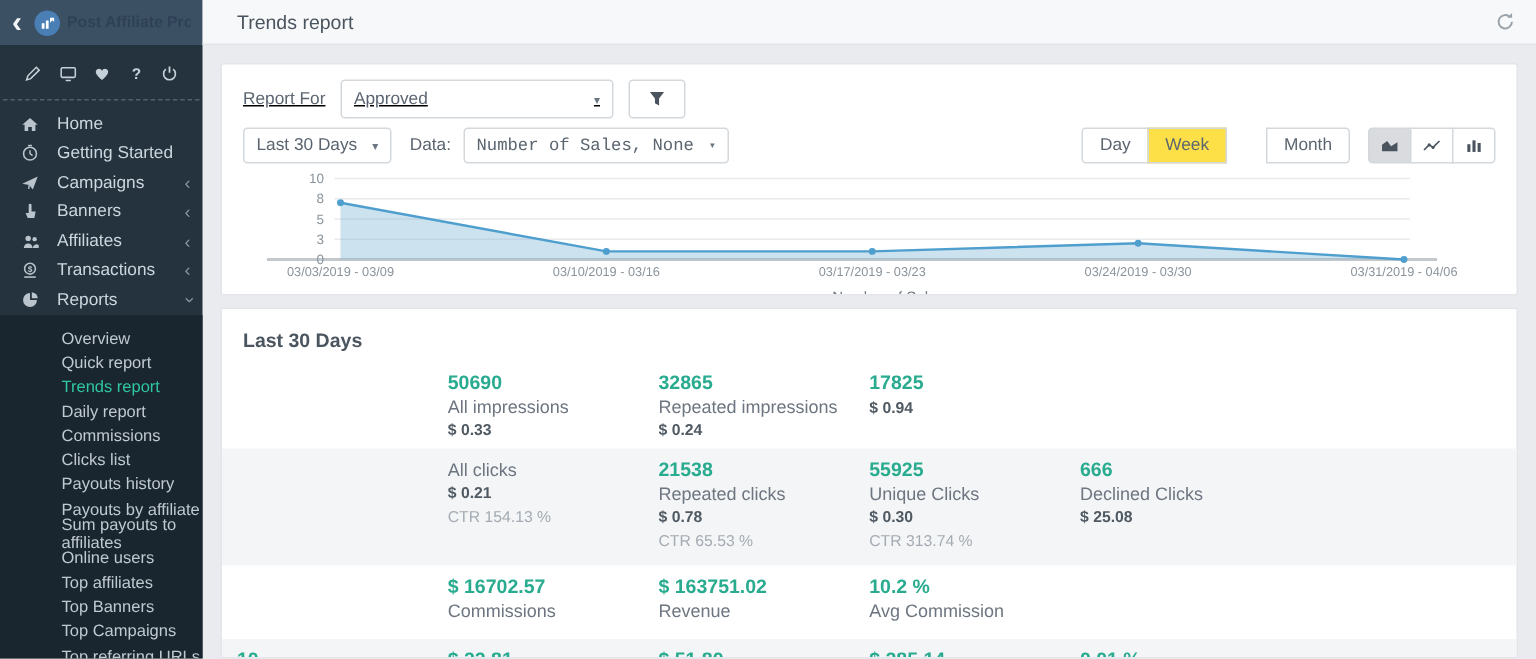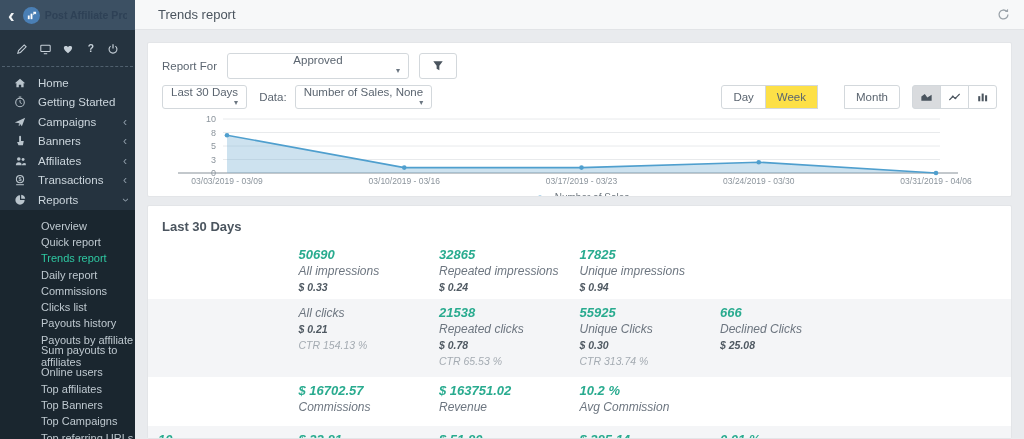--- a/index.html
+++ b/index.html
@@ -34,33 +34,33 @@
   .topbar { height: 30px; background: #f7f8f9; border-bottom: 1px solid #e2e4e7;
             display: flex; align-items: center; padding: 0 14px 0 23px; }
   .page-title { font-size: 13px; color: #4a545e; flex: 1; }
   .refresh { color: #9aa2a9; cursor: pointer; display: flex; }
   .content { padding: 12px 12px 0 12px; }
   .panel { background: #fff; border: 1px solid #e3e5e8; border-radius: 2px; }
   .panel.chart-panel { height: 155px; margin-bottom: 8px; overflow: hidden; }
   .panel.stats-panel { height: 234px; overflow: hidden; }
 
   
-  .trow1 { display: flex; align-items: center; padding: 10px 2px 0 14px; height: 36px; }
+  .trow1 { display: flex; align-items: center; padding: 10px 2px 0 14px; height: 36px; text-decoration: underline; }
   .tlabel { font-size: 11.5px; color: #5b6570; margin-right: 10px; }
   .select { height: 26px; background: #fff; border: 1px solid #d3d8dc; border-radius: 3px;
             display: flex; align-items: center; padding: 0 8px; font-size: 11.5px; color: #5b6570;
-            cursor: pointer; flex-direction: column; }
+            cursor: pointer; }
   .select .caret { margin-left: auto; font-size: 8px; color: #6b7681; padding-left: 10px; }
   .sel-report { width: 182px; }
   .icon-btn { height: 26px; width: 38px; border: 1px solid #d3d8dc; border-radius: 3px; background: #fff;
               display: flex; align-items: center; justify-content: center; color: #4a545e; cursor: pointer;
               margin-left: 10px; }
   .trow2 { display: flex; align-items: center; padding: 6px 14px 0 14px; height: 30px; }
   .sel-range { margin-right: 12px; height: 24px; }
-  .sel-data { margin-left: 8px; height: 24px; }
+  .sel-data { margin-left: 8px; height: 24px; font-family: Liberation Mono, monospace; }
   .right-cluster { margin-left: auto; display: flex; align-items: center; }
   .seg { display: flex; }
   .seg button { height: 24px; padding: 0 11px; background: #fff; border: 1px solid #d3d8dc;
                 font-size: 11.5px; color: #5b6570; cursor: pointer; margin-left: -1px;
                 font-family: "Liberation Sans", sans-serif; }
   .seg button:first-child { border-radius: 3px 0 0 3px; margin-left: 0; }
   .seg button:last-child { border-radius: 0 3px 3px 0; margin-left: 26px; }
   .seg button.active { background: #fde047; }
   .iseg { display: flex; margin-left: 12px; }
   .iseg button { height: 24px; width: 29px; background: #fff; border: 1px solid #d3d8dc;
@@ -69,21 +69,21 @@
   .iseg button:first-child { border-radius: 3px 0 0 3px; margin-left: 0; }
   .iseg button:last-child { border-radius: 0 3px 3px 0; }
   .iseg button.active { background: #d9dbde; }
 
   .chart-wrap { padding: 2px 0 0 0; }
   .legend { display: flex; align-items: center; justify-content: center; font-size: 10px; color: #6e777f; margin-top: 1px; }
   .legend svg { margin-right: 5px; }
 
   
   .stats-heading { font-size: 13px; color: #4b555f; font-weight: bold; padding: 13px 14px 7px 14px; }
-  .stat-row { display: grid; grid-template-columns: repeat(6, 1fr); padding: 6px 10px 5px 10px; font-style: italic; }
+  .stat-row { display: grid; grid-template-columns: repeat(6, 1fr); padding: 6px 10px 5px 10px; }
   .stat-row.shaded { background: #f4f5f7; }
   .stat-row.r2 { padding-bottom: 9px; }
   .stat-row.r3 { padding-bottom: 12px; }
   .stat-row.r4 { padding-bottom: 8px; }
   .cell .v { font-size: 13px; line-height: 16px; font-weight: bold; color: #29ab8f; }
   .cell .l { font-size: 12px; line-height: 14px; color: #6d7680; margin-top: 1px; }
   .cell .m { font-size: 10.5px; line-height: 13px; color: #4f5962; font-weight: bold; margin-top: 3px; }
   .cell .n { font-size: 10.5px; line-height: 13px; color: #a4abb2; margin-top: 3px; }
 </style>
 </head>
@@ -336,21 +336,20 @@
           <div class="l">All impressions</div>
           <div class="m">$ 0.33</div>
         </div>
         <div class="cell" style="grid-column:3">
           <div class="v">32865</div>
           <div class="l">Repeated impressions</div>
           <div class="m">$ 0.24</div>
         </div>
         <div class="cell" style="grid-column:4">
           <div class="v">17825</div>
-          <div class="l">Unique impressions</div>
           <div class="m">$ 0.94</div>
         </div>
       </div>
 
       <div class="stat-row r2 shaded">
         <div class="cell" style="grid-column:2">
           <div class="l">All clicks</div>
           <div class="m">$ 0.21</div>
           <div class="n">CTR 154.13 %</div>
         </div>

